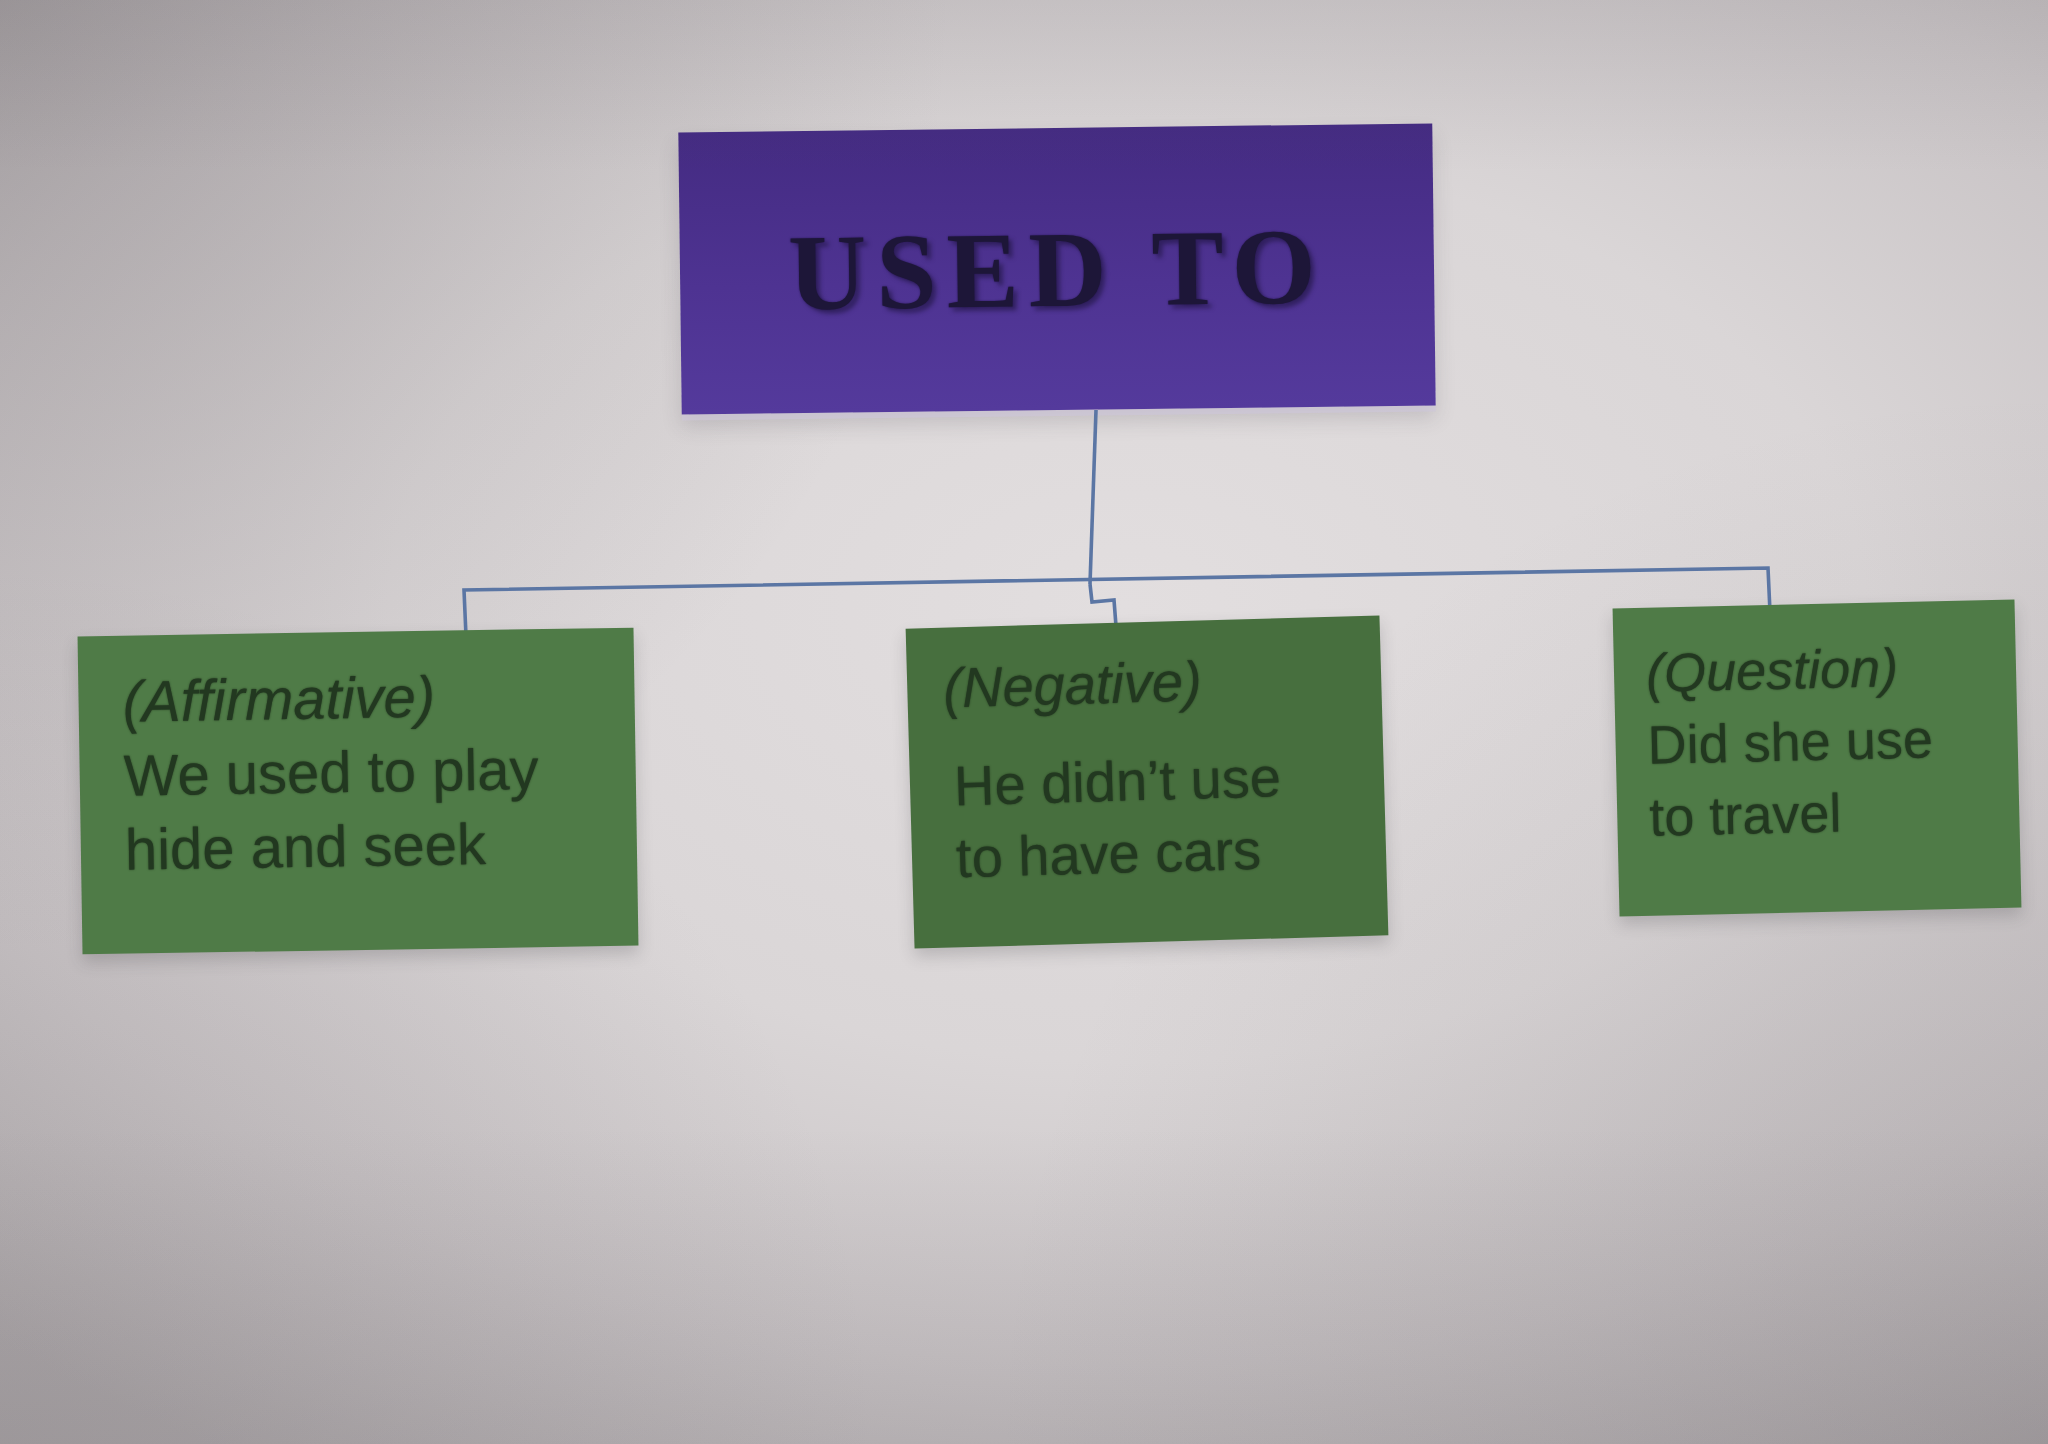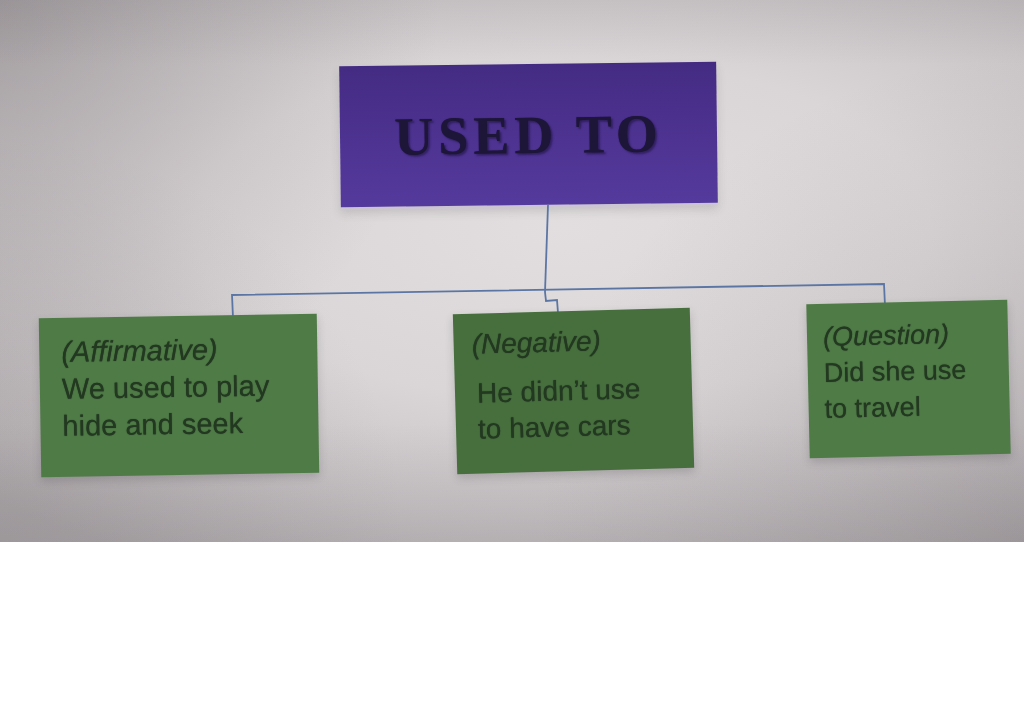--- a/index.html
+++ b/index.html
@@ -1,21 +1,21 @@
 <!DOCTYPE html>
 <html><head>
 <meta charset="utf-8">
 <style>
   html,body{margin:0;padding:0;}
   body{
     width:1024px;height:722px;overflow:hidden;
     font-family:"Liberation Sans", sans-serif;
   }
   .canvas{
-    position:relative;width:1024px;height:542px;
+    position:relative;width:1024px;height:722px;
     background-image:
       radial-gradient(circle at 0% 0%, rgba(105,99,103,.32), rgba(105,99,103,0) 38%),
       radial-gradient(circle at 100% 100%, rgba(110,104,108,.22), rgba(110,104,108,0) 42%),
       radial-gradient(circle at 0% 100%, rgba(110,104,108,.20), rgba(110,104,108,0) 35%),
       radial-gradient(ellipse 80% 70% at 55% 42%, #e2dedf 0%, #dad6d7 45%, #c8c3c5 75%, #b4afb1 100%);
   }
   .canvas::after{
     content:"";position:absolute;inset:0;pointer-events:none;
     background:linear-gradient(180deg, rgba(90,85,90,.10) 0%, rgba(90,85,90,0) 12%, rgba(90,85,90,0) 78%, rgba(100,95,100,.14) 100%);
   }

